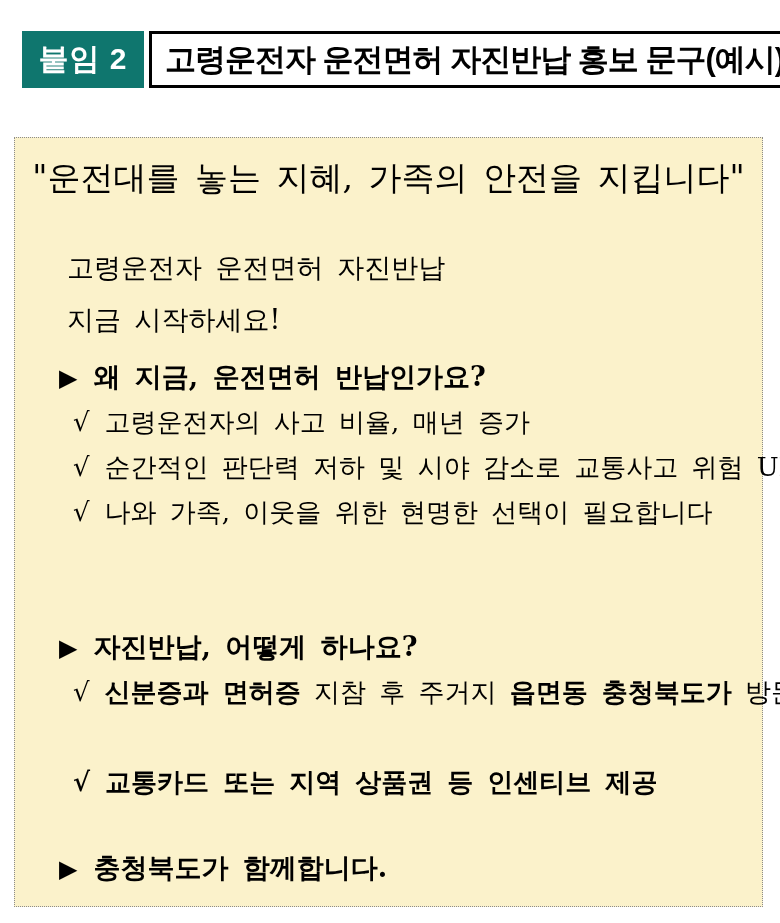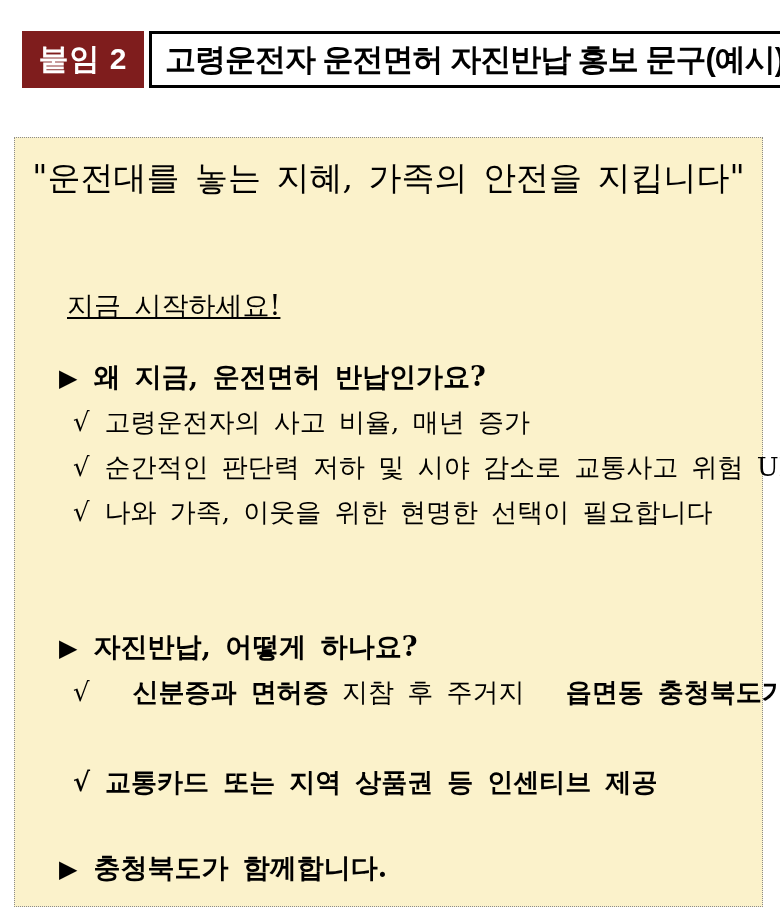--- a/index.html
+++ b/index.html
@@ -13,21 +13,21 @@
   #page { position: relative; width: 780px; height: 923px; background:#fff; }
 
   
   #header {
     position: absolute; left: 22px; top: 31px;
     width: 740px; height: 57px;
     display: flex; align-items: stretch;
   }
   #header-badge {
     width: 122px; flex: 0 0 122px;
-    background: #7f1d1d;
+    background: #0f766e;
     color: #fff;
     display: flex; align-items: center; justify-content: center;
     font-family: "Liberation Sans", "DejaVu Sans", sans-serif;
     font-weight: bold; font-size: 30px;
     letter-spacing: 1px;
   }
   #header-titlebox {
     flex: 1 1 auto;
     margin-left: 5px;
     background: #fff;
@@ -52,59 +52,60 @@
   .line { position: absolute; white-space: nowrap; word-spacing: 5px; }
 
   #quote {
     top: 18px; left: 0; width: 100%;
     text-align: center;
     font-size: 33px; font-weight: 500;
     letter-spacing: 0px;
   }
   .intro   { left: 52px; font-size: 27px; }
   #intro-1 { top: 112px; }
-  #intro-2 { top: 150px; text-decoration: underline; }
+  #intro-2 { top: 164px; }
 
   .heading { left: 44px; font-size: 27px; font-weight: bold; }
   #heading-why  { top: 221px; }
   #heading-how  { top: 491px; }
   #closing-line { top: 712px; left: 44px; font-size: 27px; font-weight: bold; }
 
   .item { left: 58px; font-size: 26px; }
   #why-item-1 { top: 267px; }
   #why-item-2 { top: 312px; }
   #why-item-3 { top: 357px; }
   #why-callout{ top: 402px; left: 48px; }
   #how-item-1 { top: 537px; }
   #how-item-2 { top: 582px; }
   #how-item-3 { top: 627px; font-weight: 600; }
 
   .mark-arrow { display: inline-block; margin-right: 16px; font-size: 24px; }
   .mark-check { display: inline-block; margin-right: 15px; }
   .mark-hand  { display: inline-block; margin-right: 12px; font-size: 27px; }
-  .seg-bold { font-weight: bold; margin-left: 28px; }
+  .seg-bold { font-weight: bold; }
 </style>
 </head>
 <body>
 
 <div id="page">
 
   <div id="header">
     <div id="header-badge">
       <span>붙임 2</span>
     </div>
     <div id="header-titlebox">
       <span id="header-title">고령운전자 운전면허 자진반납 홍보 문구(예시)</span>
     </div>
   </div>
 
   <div id="panel">
 
     <div id="quote" class="line">"운전대를 놓는 지혜, 가족의 안전을 지킵니다"</div>
 
+    <div id="intro-1" class="line intro">고령운전자 운전면허 자진반납</div>
     <div id="intro-2" class="line intro">지금 시작하세요!</div>
 
     <div id="why-item-1" class="line item">
       <span class="mark-check">√</span><span>고령운전자의 사고 비율, 매년 증가</span>
     </div>
 
     <div id="heading-why" class="line heading">
       <span class="mark-arrow">▶</span><span>왜 지금, 운전면허 반납인가요?</span>
     </div>
     <div id="why-item-2" class="line item">

